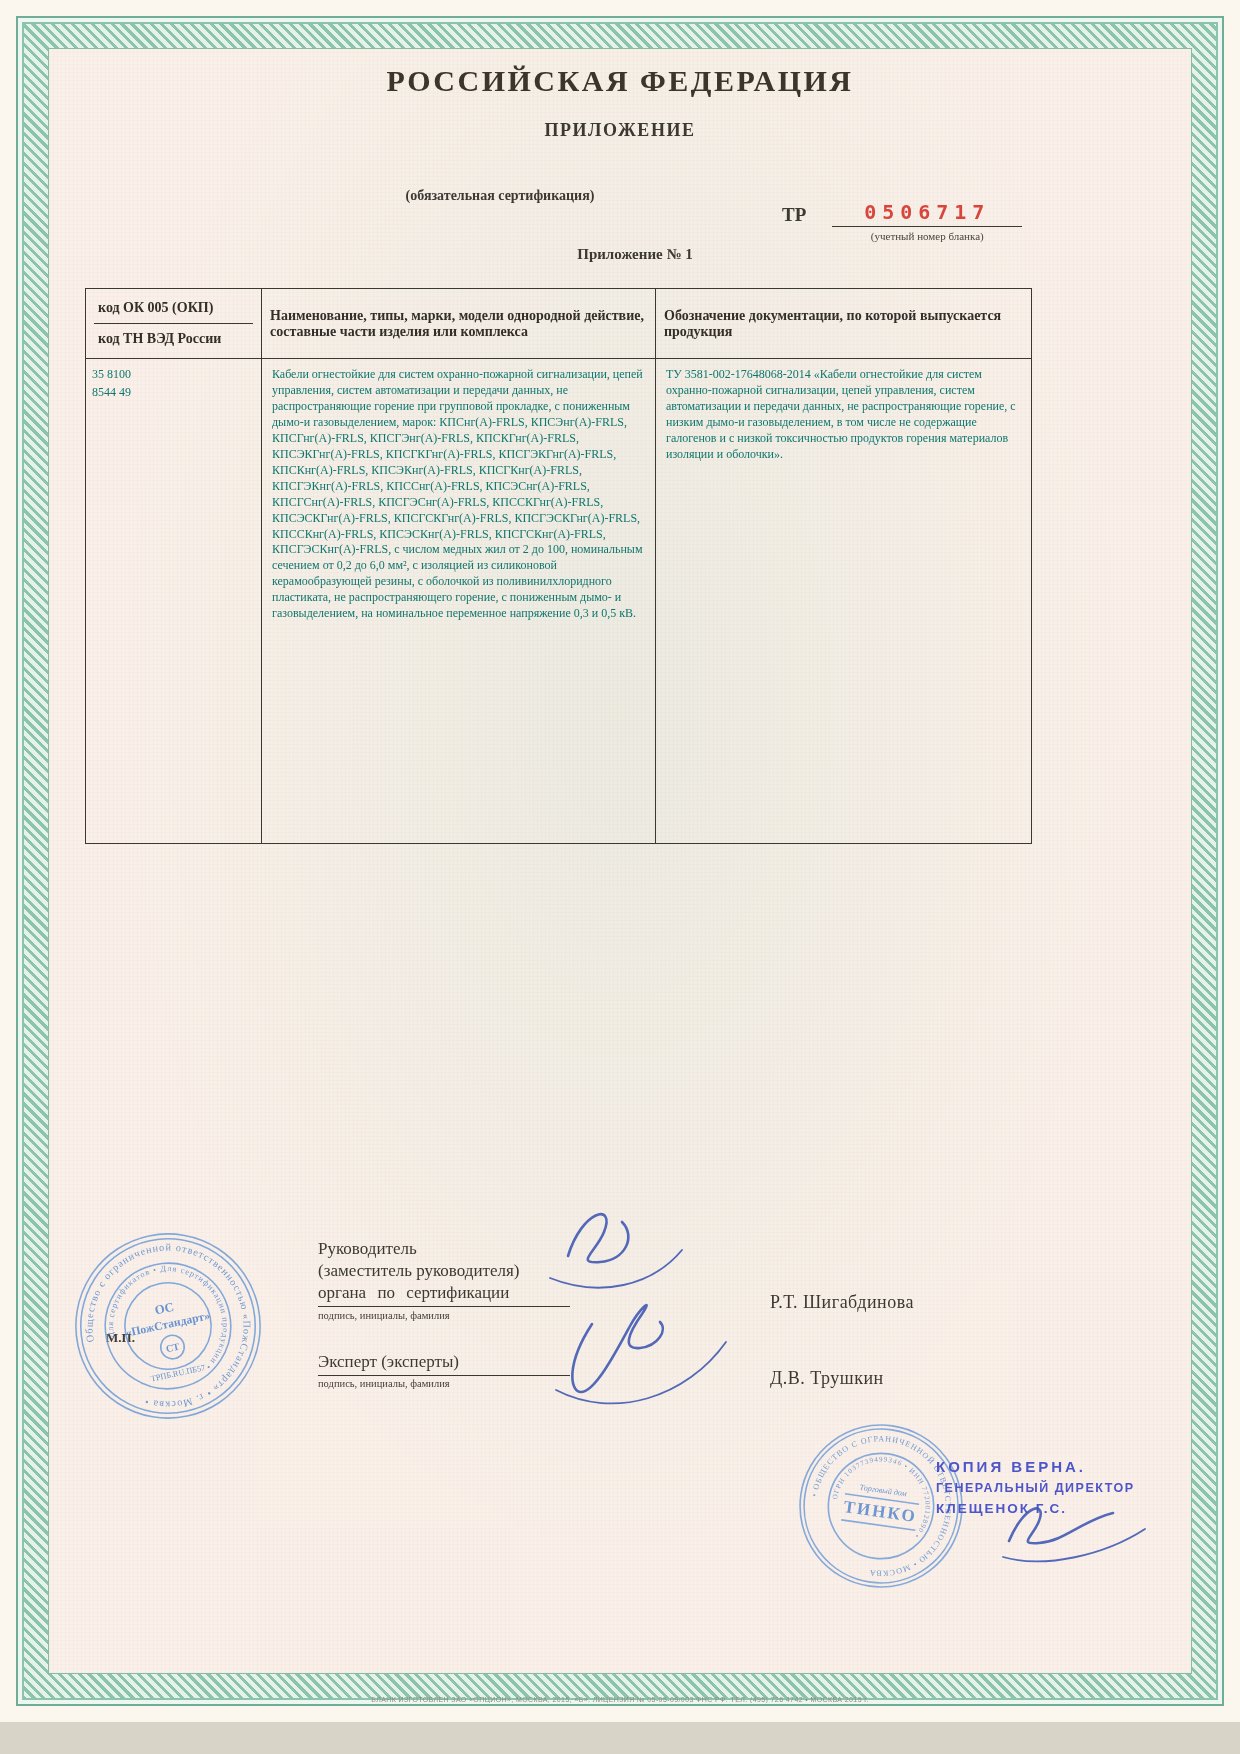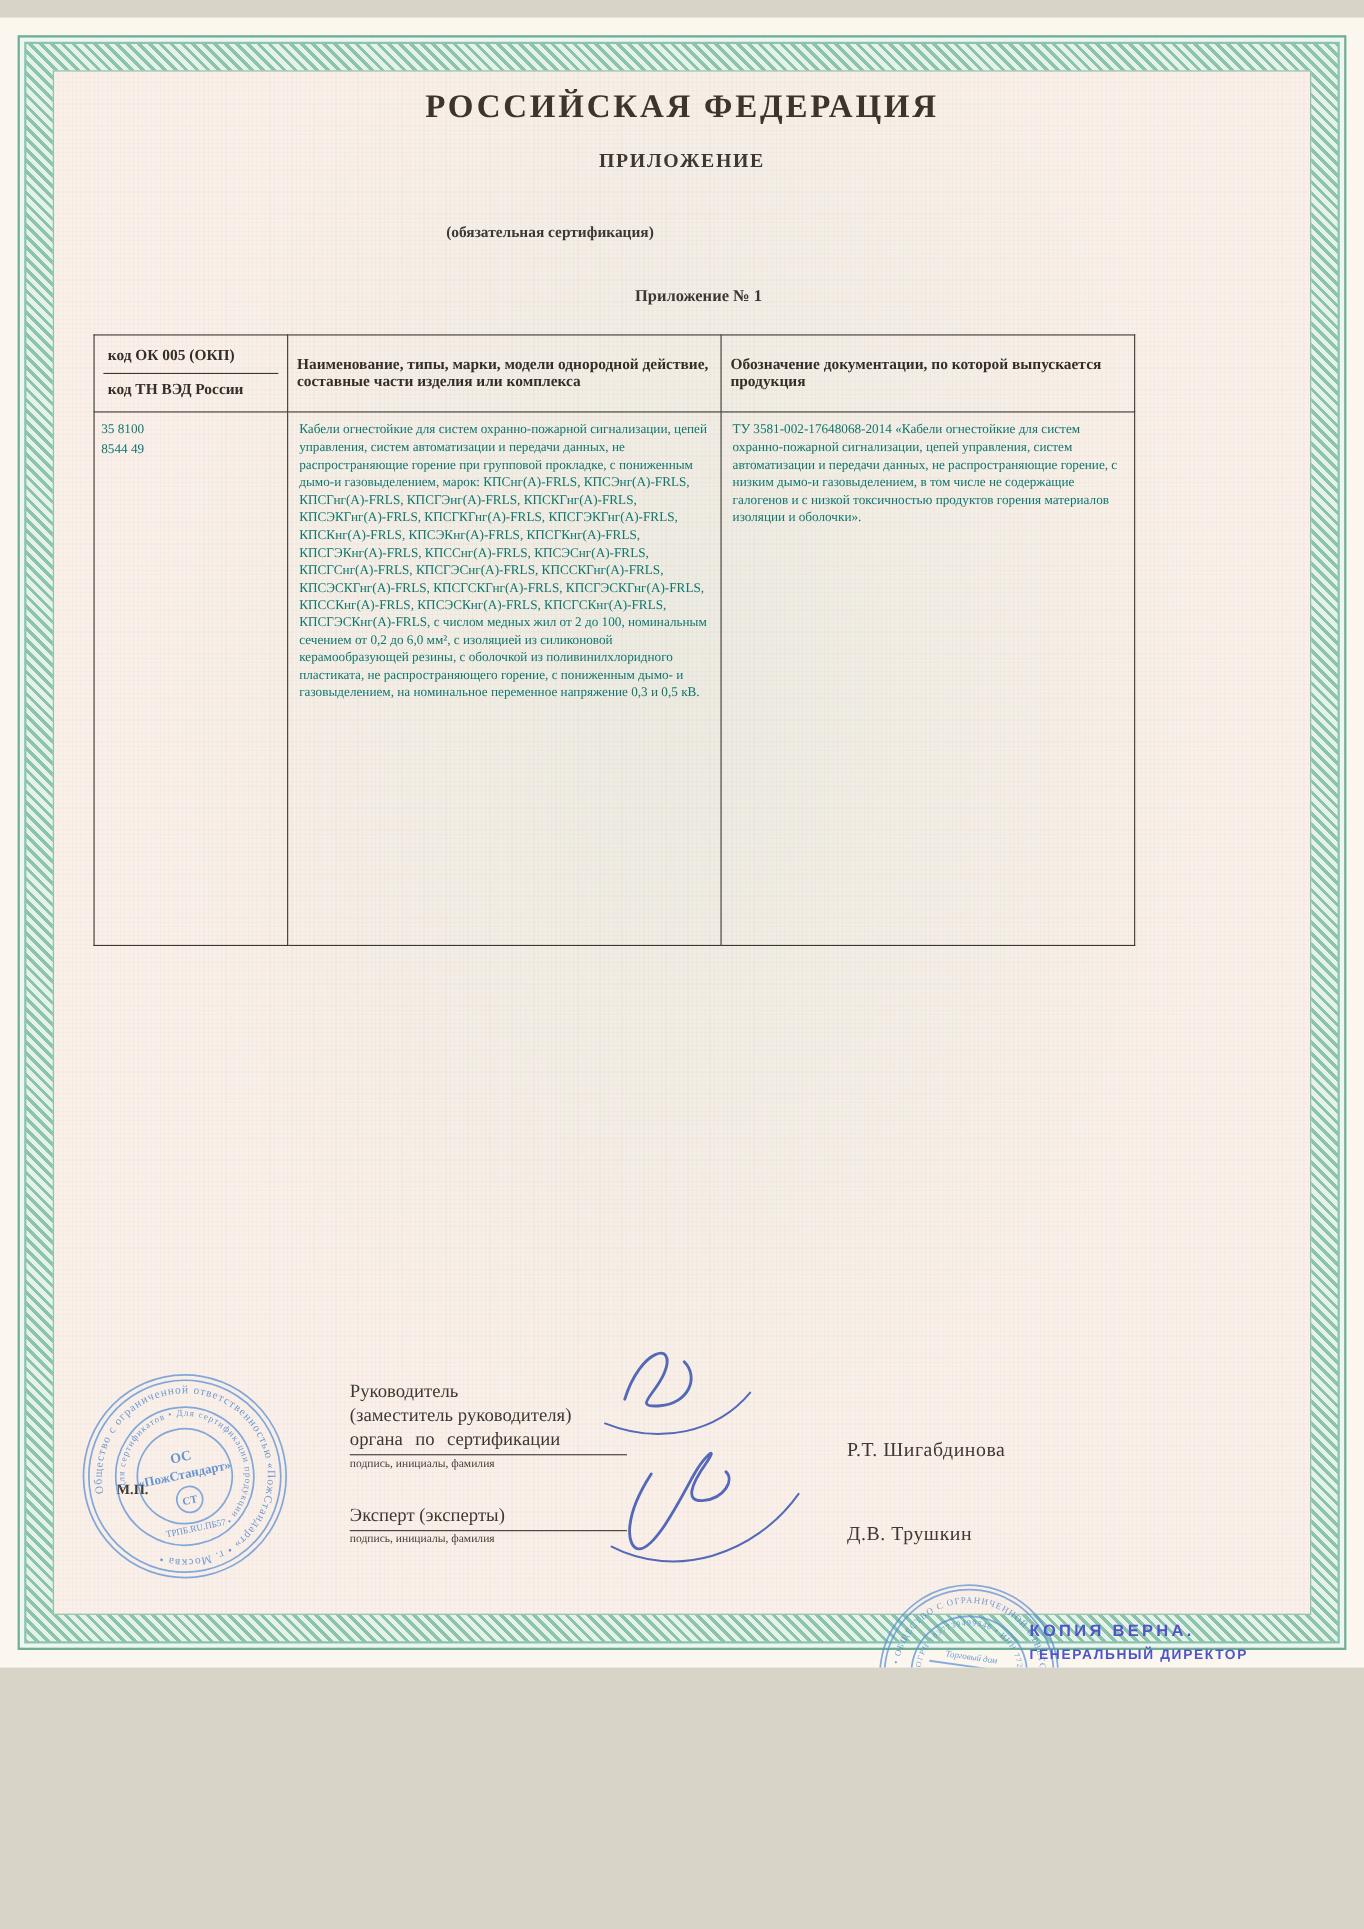--- a/index.html
+++ b/index.html
@@ -1,16 +1,16 @@
 <!DOCTYPE html>
 <html><head>
 <meta charset="utf-8">
 <style>
   html,body{margin:0;padding:0;background:#d8d4c8;}
-  .page{position:relative;width:1240px;height:1500px;margin:16px auto;background:#fbf7ee;
+  .page{position:relative;width:1240px;height:1722px;margin:0 auto;background:#fbf7ee;
         font-family:"Liberation Serif","DejaVu Serif",serif;color:#3c3832;overflow:hidden;}
   
   .band{position:absolute;inset:16px;
         background:repeating-linear-gradient(45deg,#8cc4ab 0 3px,#e4f2ea 3px 7px);
         border:2px solid #6fae94;
         box-shadow:inset 0 0 0 4px rgba(255,255,255,.85), inset 0 0 0 6px #8cc4ab;}
   .sheet{position:absolute;inset:48px;background:#f9f1e9;border:1.5px solid #86bca2;
         background-image:
           repeating-linear-gradient(90deg, rgba(214,140,150,.055) 0 1px, transparent 1px 4px),
           repeating-linear-gradient(0deg, rgba(214,140,150,.045) 0 1px, transparent 1px 4px),
@@ -96,20 +96,27 @@
   <div class="sheet"></div>
 
   <div class="content">
 
     <div class="t-country">РОССИЙСКАЯ ФЕДЕРАЦИЯ</div>
     <div class="t-annex">ПРИЛОЖЕНИЕ</div>
 
 
     <div class="t-oblig">(обязательная сертификация)</div>
 
+    <div class="tr-row">
+      <span class="tr-label">ТР</span>
+      <span class="tr-col">
+        <span class="tr-number">0506717</span>
+        <span class="tr-caption">(учетный номер бланка)</span>
+      </span>
+    </div>
 
     <div class="t-annex1">Приложение № 1</div>
 
     <table class="products">
       <colgroup>
         <col style="width:176px">
           <col style="width:394px">
           <col style="width:376px">
       </colgroup>
       <thead>

